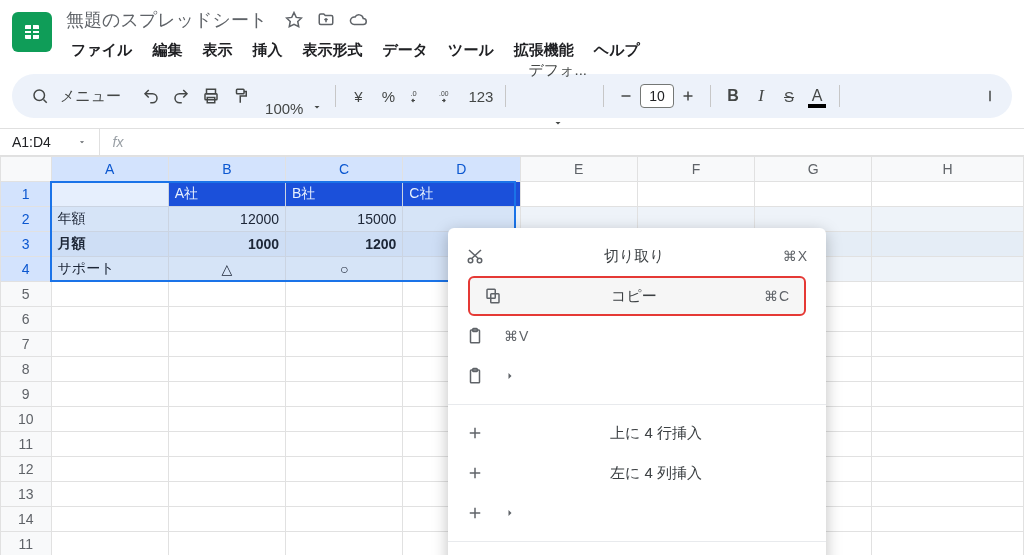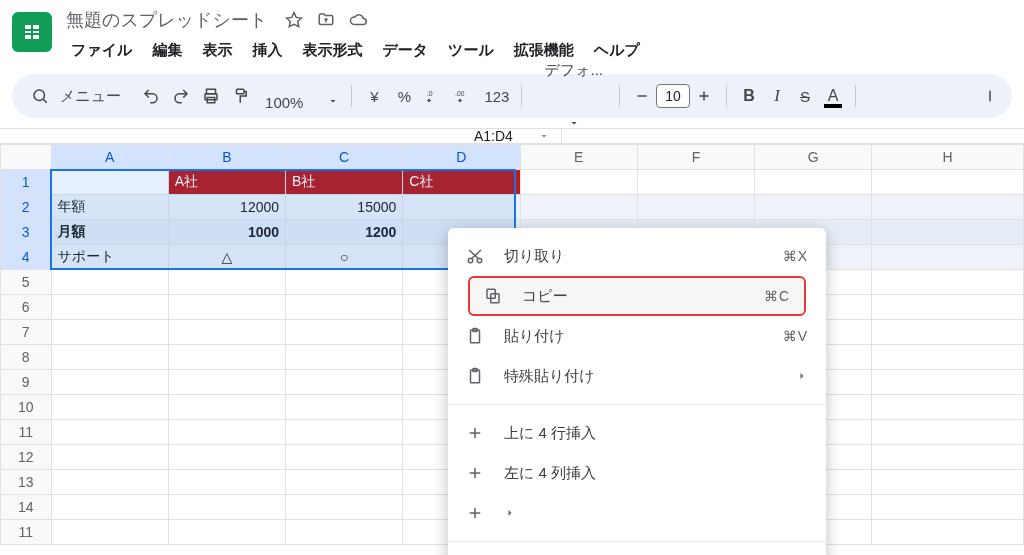--- a/index.html
+++ b/index.html
@@ -77,21 +77,21 @@
     border-radius: 4px;
     padding: 0 4px;
     cursor: default;
   }
   .tb-btn svg { width: 18px; height: 18px; }
   .tb-text { font-size: 15px; color: #444746; padding: 0 4px; }
   .tb-sep {
     width: 1px; height: 22px; background: #c7c7c7;
     margin: 0 6px;
   }
-  .zoom-box { display: flex; align-items: flex-start; gap: 20px; margin-top: 24px; }
+  .zoom-box { display: flex; align-items: center; gap: 4px; margin-top: 24px; }
   .zoom-caret svg { width: 12px; height: 12px; }
   .menu-search {
     display: flex; align-items: center; gap: 2px;
     padding: 0 10px 0 6px;
   }
   .font-size-stepper {
     display: flex; align-items: center;
     border-radius: 4px;
   }
   .font-size-val {
@@ -112,25 +112,25 @@
   .text-color-btn { position: relative; }
   .text-color-underline {
     width: 18px; height: 4px; background: #000;
     position: absolute; bottom: 2px; left: 5px;
   }
   .text-color-A { font-size: 16px; font-weight: 400; }
   .toolbar-edge { margin-left: auto; display: flex; align-items: center; }
 
   
   .formula-bar {
-    height: 16px;
+    height: 28px;
     border-top: 1px solid #e0e0e0;
     border-bottom: 1px solid #e0e0e0;
     margin-top: 10px;
-    display: flex; align-items: center; flex-direction: column;
+    display: flex; align-items: center;
   }
   .name-box {
     width: 100px;
     padding: 0 12px;
     font-size: 14px;
     color: #202124;
     display: flex; align-items: center; justify-content: space-between;
     border-right: 1px solid #e0e0e0;
     height: 100%;
   }
@@ -164,21 +164,21 @@
     text-align: center;
   }
   th.corner { width: 50px; }
   th.colhead { width: 116px; }
   th.colhead.sel { background: #d3e3fd; color: #0b57d0; }
   th.rowhead { width: 50px; padding: 0; }
   th.rowhead.sel { background: #d3e3fd; color: #0b57d0; }
   td.cell { padding: 0 6px; text-align: left; }
   td.cell.num { text-align: right; }
   td.cell.ctr { text-align: center; }
-  td.hdr { background: #b91c1c; color: #fff; text-align: left; padding-left: 6px;}
+  td.hdr { background: #1d4ed8; color: #fff; text-align: left; padding-left: 6px;}
   .sel-range {
     position: absolute;
     border: 2px solid #1a73e8;
     pointer-events: none;
     left: 50px; top: 25px;
     width: 466px; height: 101px;
   }
   .sel-range-fill {
     position: absolute;
     left: 50px; top: 25px;
@@ -201,20 +201,21 @@
     font-size: 15px;
     z-index: 50;
   }
   .ctx-item {
     height: 40px;
     display: flex; align-items: center;
     padding: 0 18px;
     gap: 18px;
     color: #3c4043;
     cursor: default;
+    text-align: center;
   }
   .ctx-item.highlight {
     border: 2px solid #e53935;
     border-radius: 6px;
     margin: 0 20px;
     padding: 0 14px;
     background: #f6f6f6;
   }
   .ctx-icon { width: 20px; display: inline-flex; color: #5f6368; }
   .ctx-icon svg { width: 18px; height: 18px; }
@@ -613,32 +614,30 @@
     <span class="ctx-short">⌘C</span>
   </div>
 
   <div class="ctx-item">
     <span class="ctx-icon">
       <svg viewBox="0 0 24 24" fill="none" stroke="currentColor" stroke-width="2">
           <rect x="6" y="4" width="12" height="17" rx="1"></rect>
           <rect x="9" y="2" width="6" height="4" rx="1"></rect>
         </svg>
     </span>
-    <span class="ctx-label">貼り付け</span>
     <span class="ctx-short">⌘V</span>
   </div>
 
   <div class="ctx-item">
     <span class="ctx-icon">
       <svg viewBox="0 0 24 24" fill="none" stroke="currentColor" stroke-width="2">
           <rect x="6" y="4" width="12" height="17" rx="1"></rect>
           <rect x="9" y="2" width="6" height="4" rx="1"></rect>
         </svg>
     </span>
-    <span class="ctx-label">特殊貼り付け</span>
     <span class="ctx-caret">
       <svg viewBox="0 0 24 24" fill="currentColor">
           <path d="M9 6l6 6-6 6z"></path>
         </svg>
     </span>
   </div>
 
   <div class="ctx-sep"></div>
 
   <div class="ctx-item">

